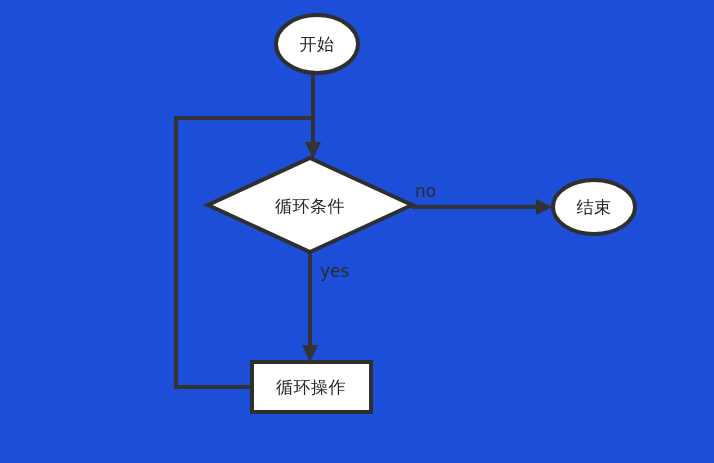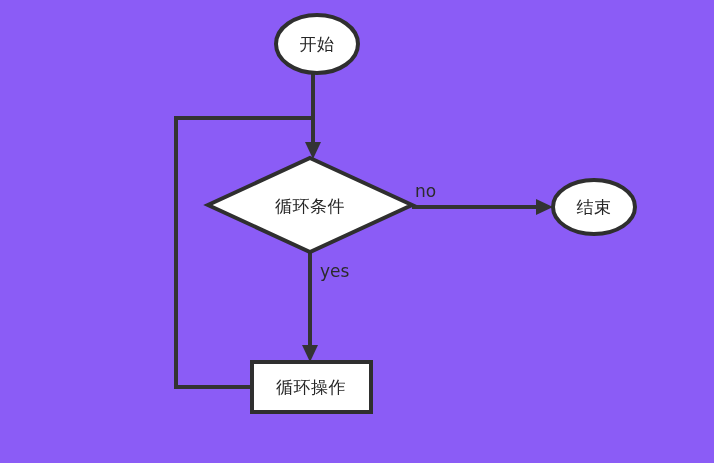--- a/index.html
+++ b/index.html
@@ -4,21 +4,21 @@
 <style>
   html, body {
     margin: 0;
     padding: 0;
     background: #ffffff;
   }
   #flowchart-canvas {
     position: relative;
     width: 714px;
     height: 463px;
-    background: #8b5cf6;
+    background: #1d4ed8;
     overflow: hidden;
     font-family: "DejaVu Sans", "Liberation Sans", sans-serif;
   }
   #flow-svg {
     position: absolute;
     left: 0;
     top: 0;
     width: 714px;
     height: 463px;
   }

